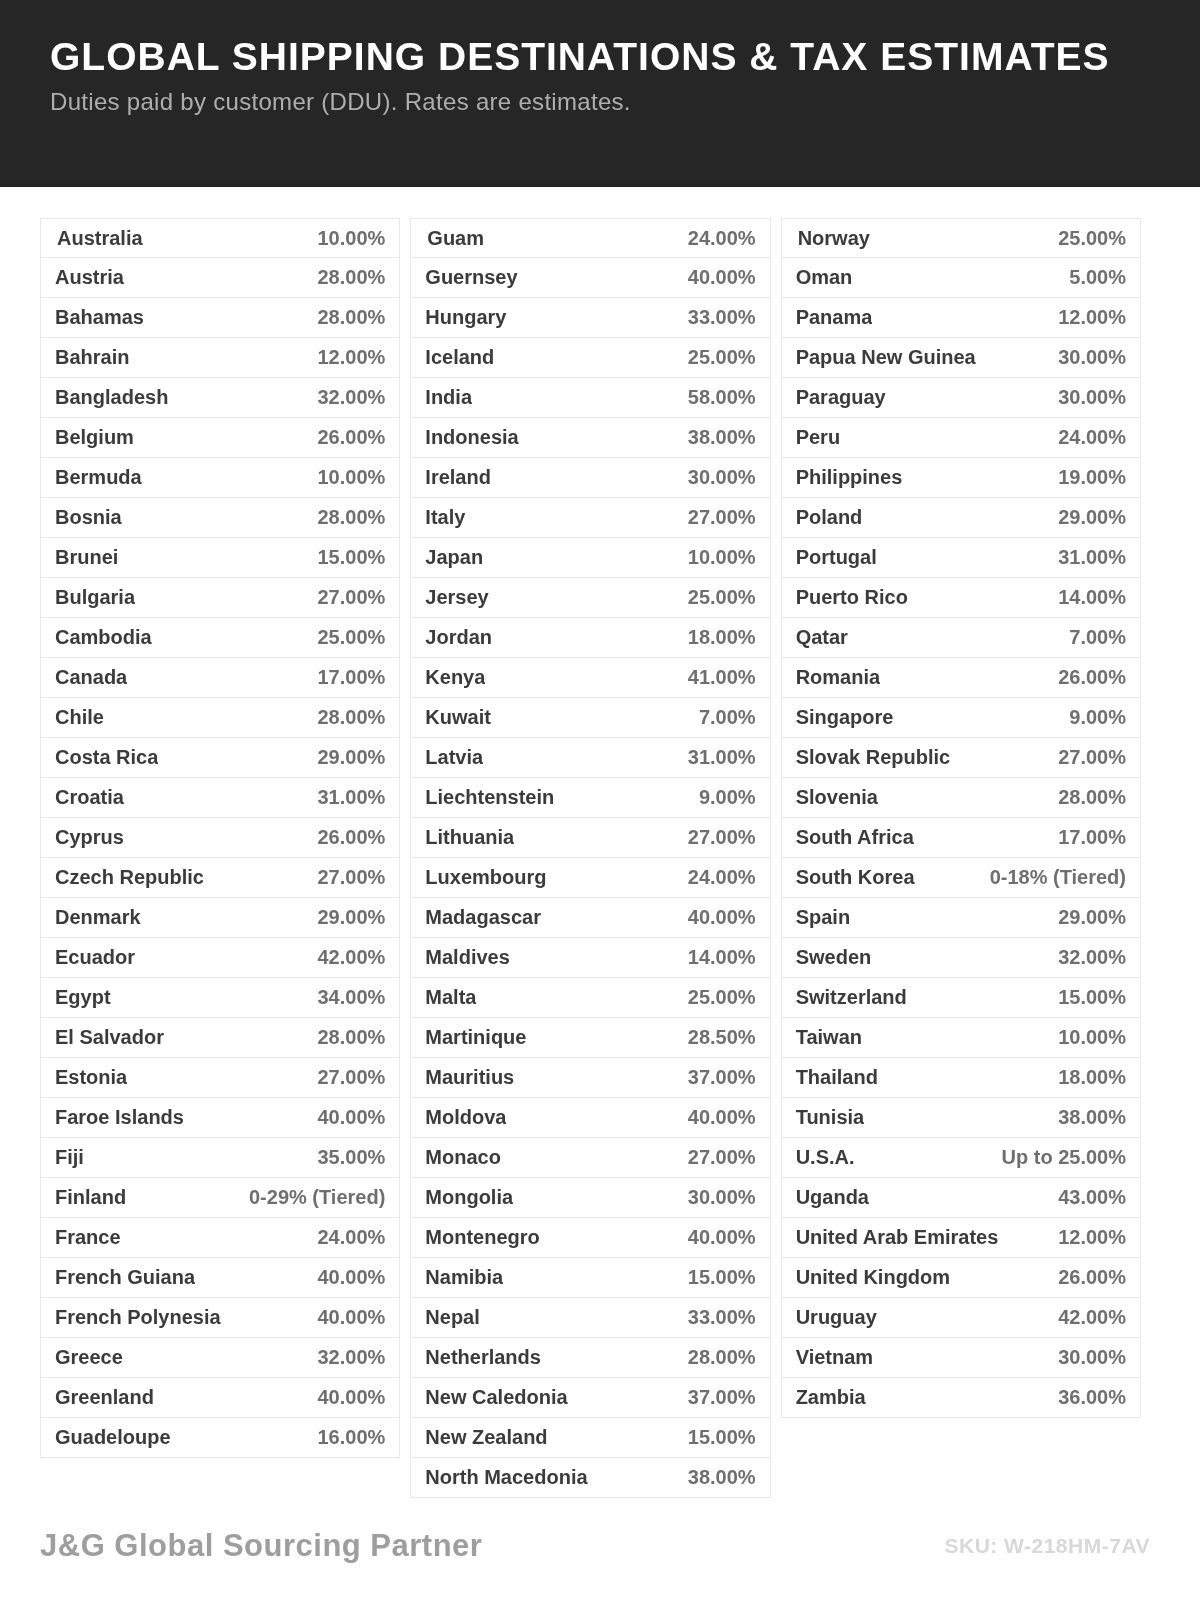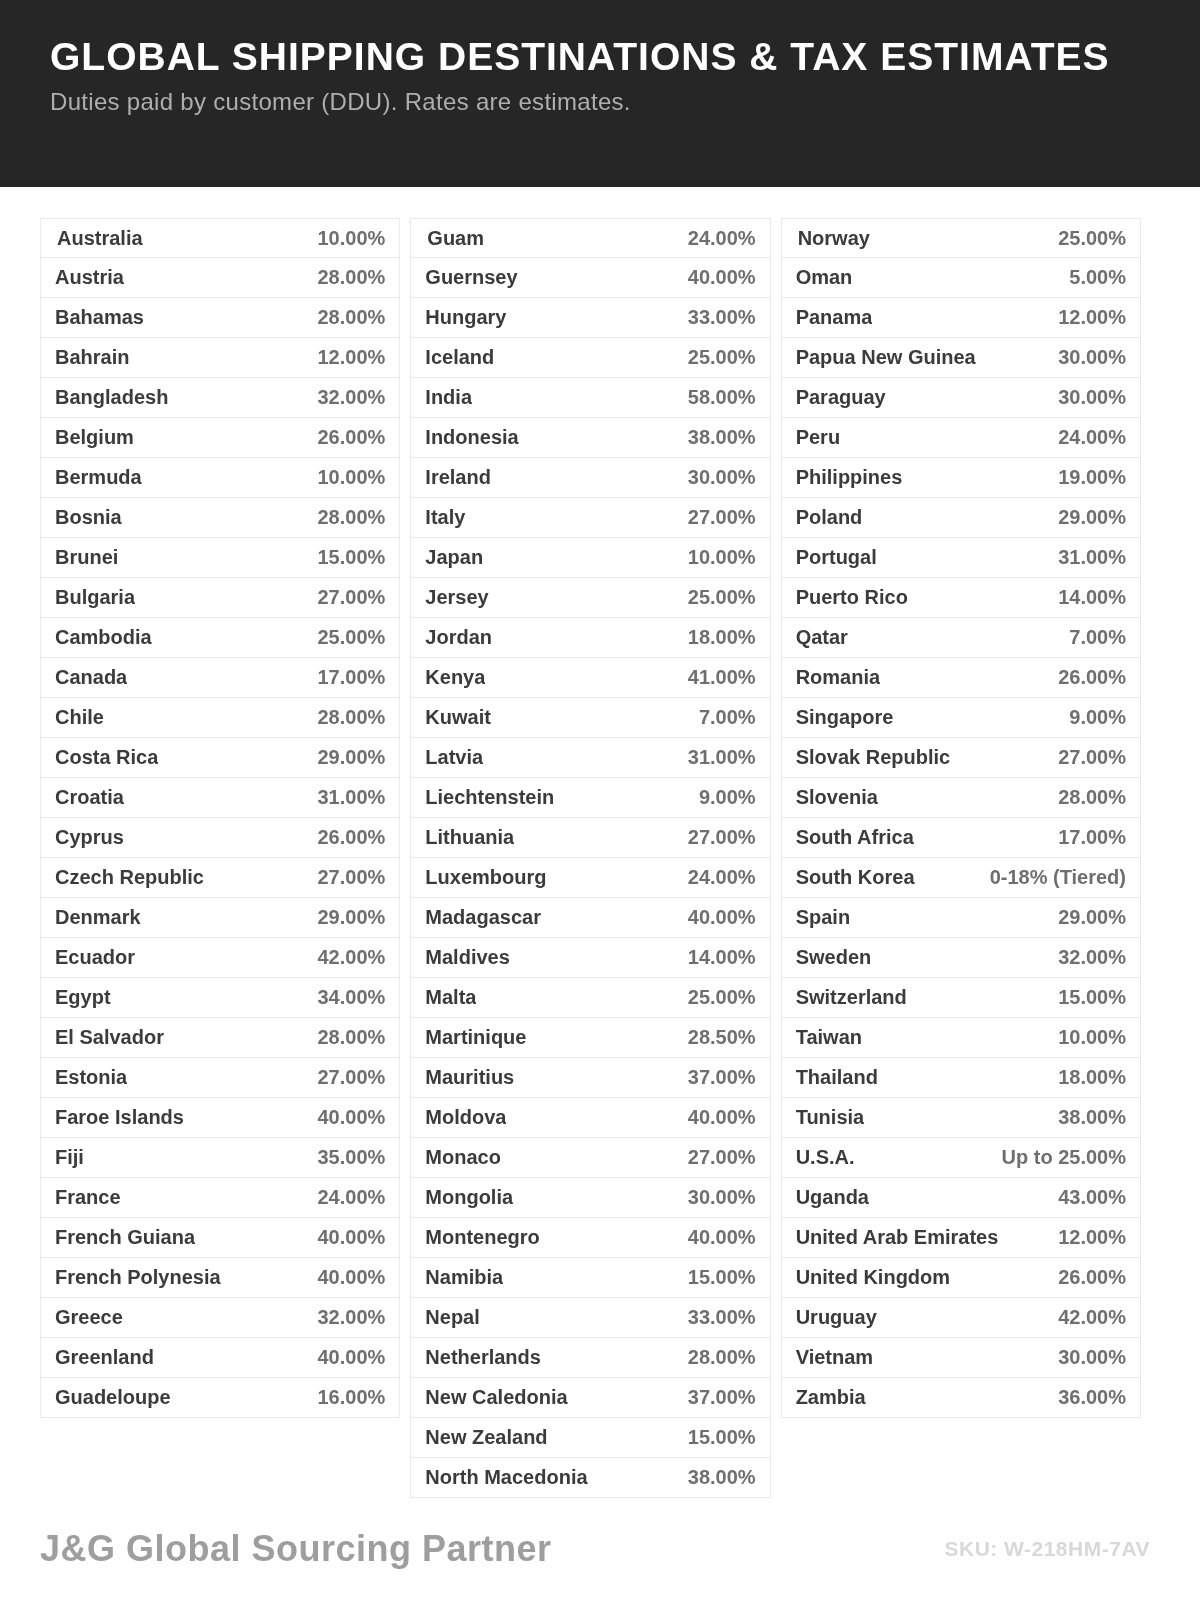--- a/index.html
+++ b/index.html
@@ -77,21 +77,21 @@
   .footer {
     position: absolute;
     left: 40px;
     right: 50px;
     top: 1528px;
     display: flex;
     justify-content: space-between;
     align-items: center;
   }
   .brand {
-    font-size: 36px;
+    font-size: 31px;
     font-weight: 700;
     color: var(--brand-color);
     letter-spacing: 0.5px;
     text-align: center;
   }
   .sku {
     font-size: 21px;
     font-weight: 700;
     color: var(--sku-color);
     letter-spacing: 0.5px;
@@ -197,20 +197,24 @@
       </div>
       <div class="row">
         <span class="country">Faroe Islands</span>
         <span class="rate">40.00%</span>
       </div>
       <div class="row">
         <span class="country">Fiji</span>
         <span class="rate">35.00%</span>
       </div>
       <div class="row">
+        <span class="country">Finland</span>
+        <span class="rate">0-29% (Tiered)</span>
+      </div>
+      <div class="row">
         <span class="country">France</span>
         <span class="rate">24.00%</span>
       </div>
       <div class="row">
         <span class="country">French Guiana</span>
         <span class="rate">40.00%</span>
       </div>
       <div class="row">
         <span class="country">French Polynesia</span>
         <span class="rate">40.00%</span>

